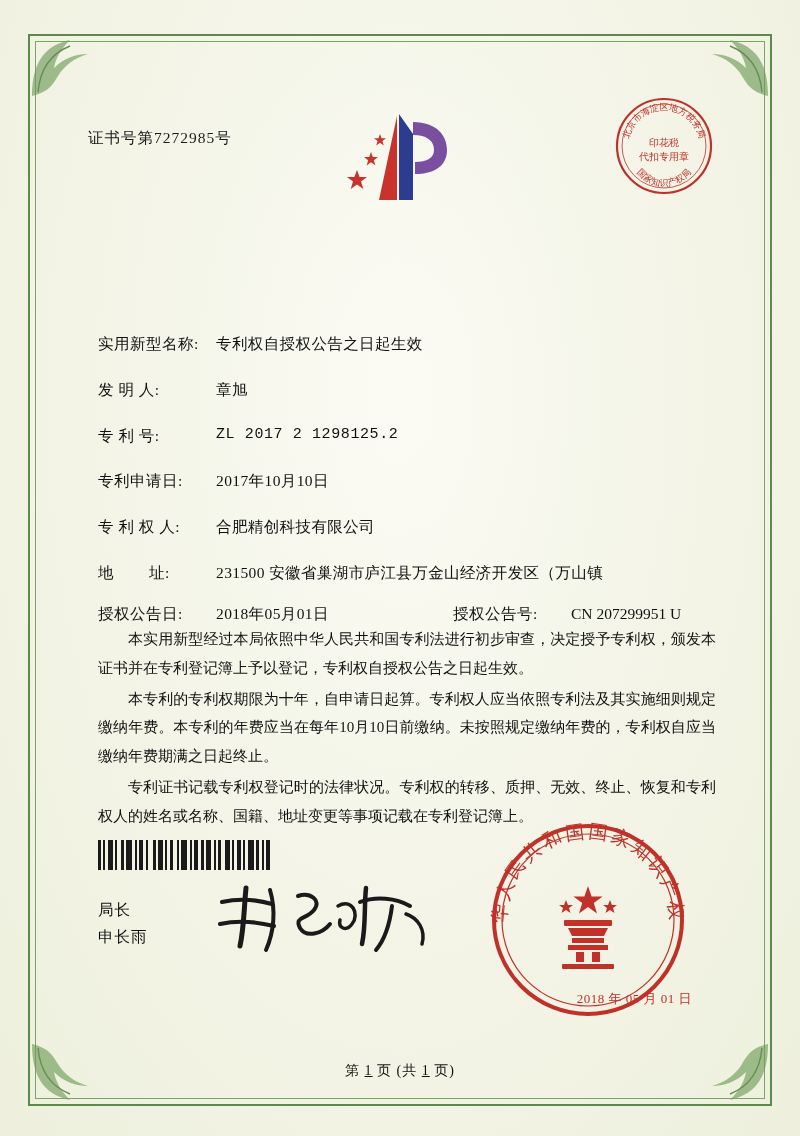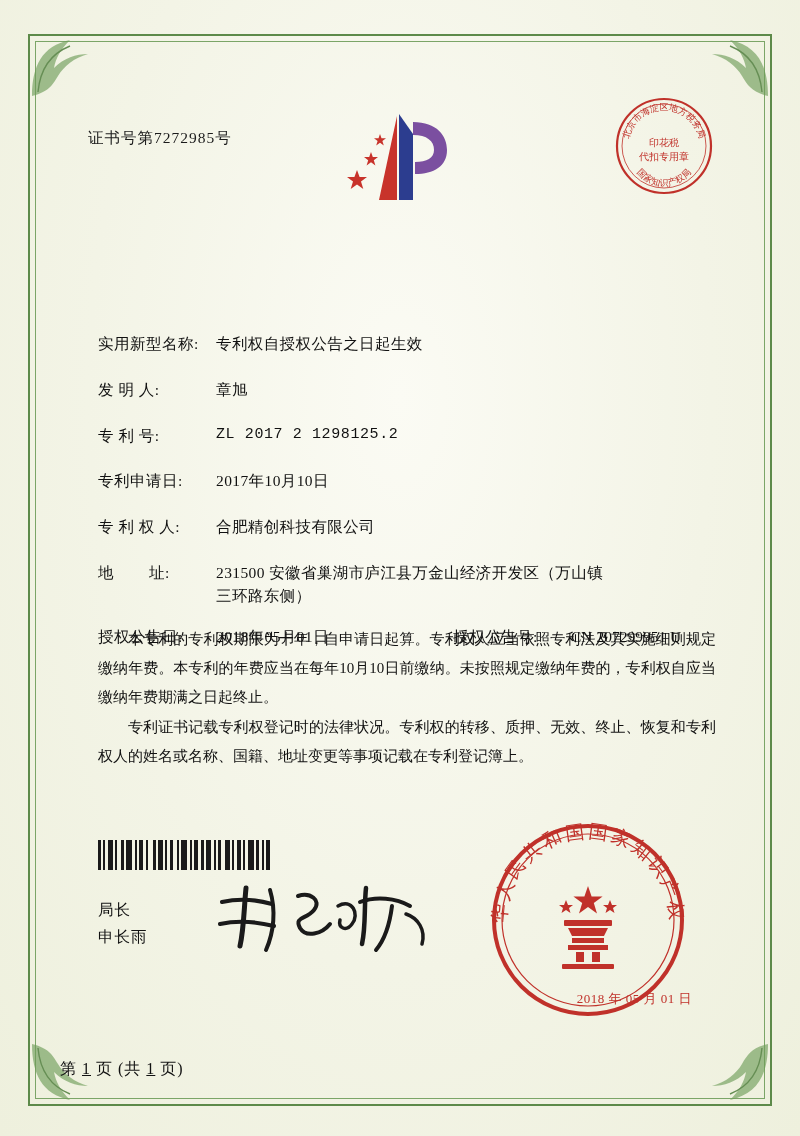--- a/index.html
+++ b/index.html
@@ -201,22 +201,22 @@
     top: 930px;
     font-size: 13px;
     color: #c0312a;
     letter-spacing: 0.5px;
   }
   .footer {
     position: absolute;
     left: 0;
     right: 0;
     bottom: 6px;
-    text-align: left;
-    font-size: 16px;
+    text-align: center;
+    font-size: 14px;
     color: #111;
     letter-spacing: 1px;
   }
   .footer u { text-decoration: underline; }
 </style>
 </head>
 <body>
 
 <div class="page">
   <div class="paper-tint"></div>
@@ -311,33 +311,33 @@
       </div>
 
       <div class="field-row">
         <div class="field-label">专 利 权 人:</div>
         <div class="field-value">合肥精创科技有限公司</div>
       </div>
 
       <div class="field-row" style="flex-wrap:wrap; margin-bottom:18px;">
         <div class="field-label">地        址:</div>
         <div class="field-value">231500 安徽省巢湖市庐江县万金山经济开发区（万山镇</div>
-        <div class="addr-second-line" style="flex-basis:100%;">三环路东侧）</div>
       </div>
 
       <div class="field-row two-col">
         <div class="field-label">授权公告日:</div>
         <div class="field-value" style="flex:0 0 175px;">2018年05月01日</div>
         <div class="second-label">授权公告号:</div>
         <div class="second-value">CN 207299951 U</div>
       </div>
 
     </div>
 
     <div class="paragraphs">
+      <p>本实用新型经过本局依照中华人民共和国专利法进行初步审查，决定授予专利权，颁发本证书并在专利登记簿上予以登记，专利权自授权公告之日起生效。</p>
       <p>本专利的专利权期限为十年，自申请日起算。专利权人应当依照专利法及其实施细则规定缴纳年费。本专利的年费应当在每年10月10日前缴纳。未按照规定缴纳年费的，专利权自应当缴纳年费期满之日起终止。</p>
       <p>专利证书记载专利权登记时的法律状况。专利权的转移、质押、无效、终止、恢复和专利权人的姓名或名称、国籍、地址变更等事项记载在专利登记簿上。</p>
     </div>
 
     <div class="barcode" aria-label="barcode">
       <span style="width:3px"></span>
         <span class="w" style="width:2px"></span>
       <span style="width:2px"></span>
         <span class="w" style="width:3px"></span>
       <span style="width:5px"></span>

